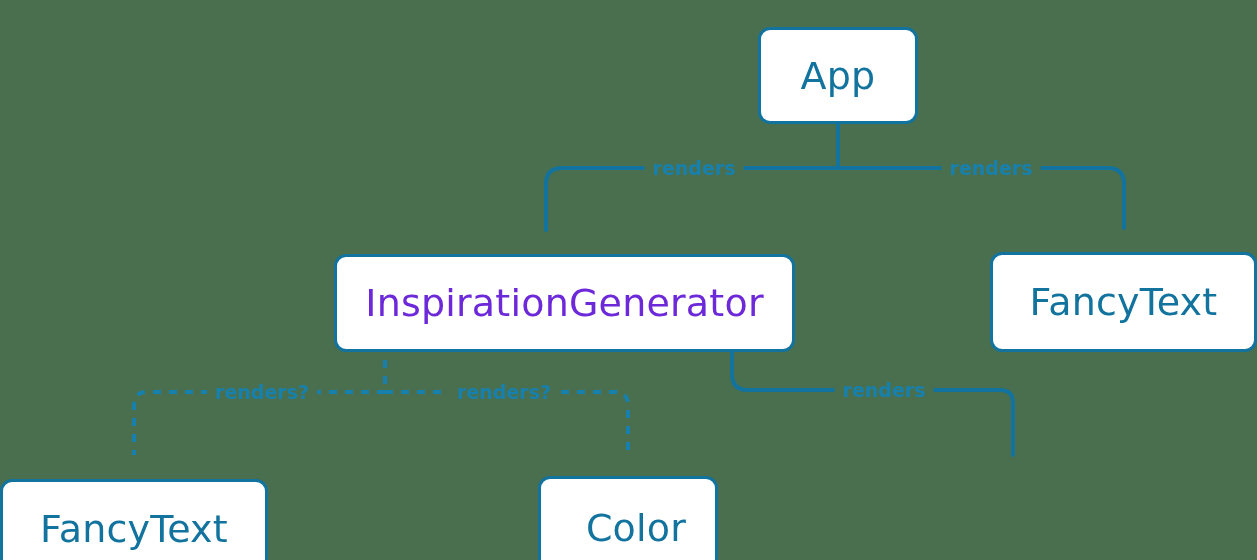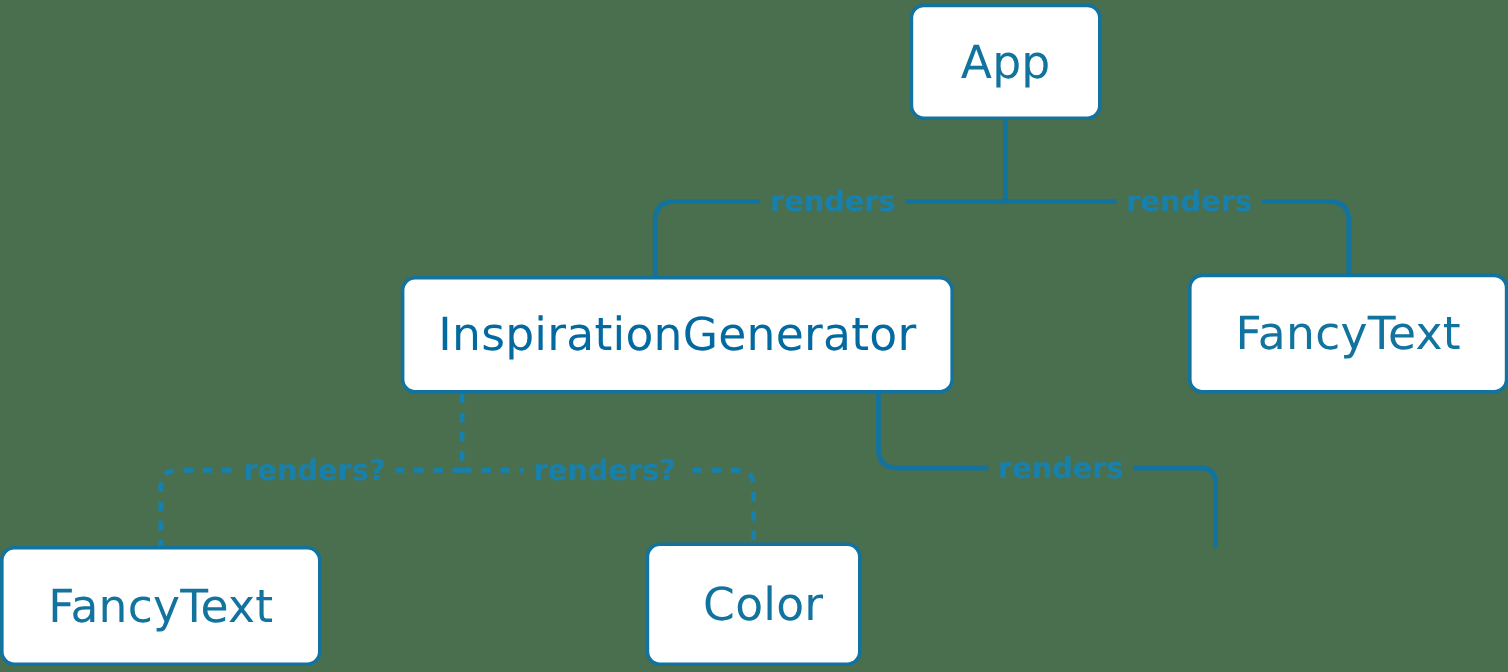--- a/index.html
+++ b/index.html
@@ -32,29 +32,30 @@
     border: 3px solid #11739e;
     border-radius: 12px;
     display: flex;
     align-items: center;
     justify-content: center;
     color: #11739e;
     font-weight: 400;
     letter-spacing: 0.2px;
     white-space: nowrap;
     z-index: 2;
+    margin-top: 24px;
   }
   .node-label {
     line-height: 1;
   }
   .edge-label {
     position: absolute;
     color: #1780ad;
     font-weight: 700;
-    font-size: 24px;
+    font-size: 19px;
     line-height: 1;
     white-space: nowrap;
     transform: translate(-50%, -50%);
     z-index: 3;
     background: #4a6f4e;
     padding: 0 8px;
   }
 </style>
 </head>
 <body style="background: rgb(74, 111, 78);">
@@ -74,21 +75,21 @@
     <path d="M 385 392 L 147 392 Q 134 392 134 405 L 134 455" stroke="#1780ad" stroke-width="4" fill="none" stroke-dasharray="8 8" stroke-linecap="butt"></path>
 
     <path d="M 385 392 L 615 392 Q 628 392 628 405 L 628 452" stroke="#1780ad" stroke-width="4" fill="none" stroke-dasharray="8 8" stroke-linecap="butt"></path>
 
     <path d="M 732 328 L 732 374 Q 732 390 748 390 L 1000 390 Q 1013 390 1013 403 L 1013 455" stroke="#11739e" stroke-width="4" fill="none" stroke-linecap="round"></path>
   </svg>
 
   <div class="node" id="node-app" style="left: 758px; top: 3px; width: 160px; height: 97px; font-size: 38px; background: rgb(255, 255, 255); border-color: rgb(17, 115, 158); color: rgb(17, 115, 158);">
     <span class="node-label">App</span>
   </div>
-  <div class="node" id="node-inspgen" style="left: 334px; top: 230px; width: 461px; height: 98px; font-size: 38px; background: rgb(255, 255, 255); border-color: rgb(17, 115, 158); color: #0369a1;">
+  <div class="node" id="node-inspgen" style="left: 334px; top: 230px; width: 461px; height: 98px; font-size: 38px; background: rgb(255, 255, 255); border-color: rgb(17, 115, 158); color: #6d28d9;">
     <span class="node-label">InspirationGenerator</span>
   </div>
   <div class="node" id="node-fancytext1" style="left: 990px; top: 228px; width: 267px; height: 100px; font-size: 38px; background: rgb(255, 255, 255); border-color: rgb(17, 115, 158); color: rgb(17, 115, 158);">
     <span class="node-label">FancyText</span>
   </div>
   <div class="node" id="node-fancytext2" style="left: 0px; top: 455px; width: 268px; height: 100px; font-size: 38px; background: rgb(255, 255, 255); border-color: rgb(17, 115, 158); color: rgb(17, 115, 158);">
     <span class="node-label">FancyText</span>
   </div>
   <div class="node" id="node-color" style="left: 538px; top: 452px; width: 180px; height: 103px; font-size: 38px; background: rgb(255, 255, 255); border-color: rgb(17, 115, 158); color: rgb(17, 115, 158); padding-left: 16px;">
     <span class="node-label">Color</span>

